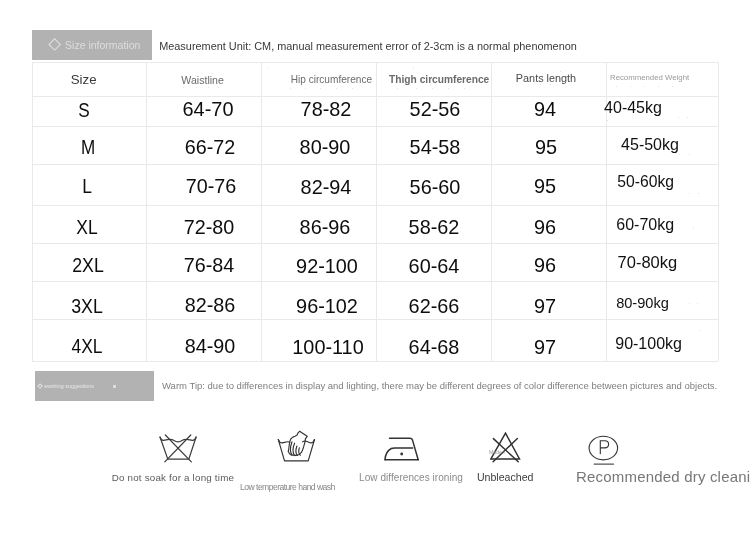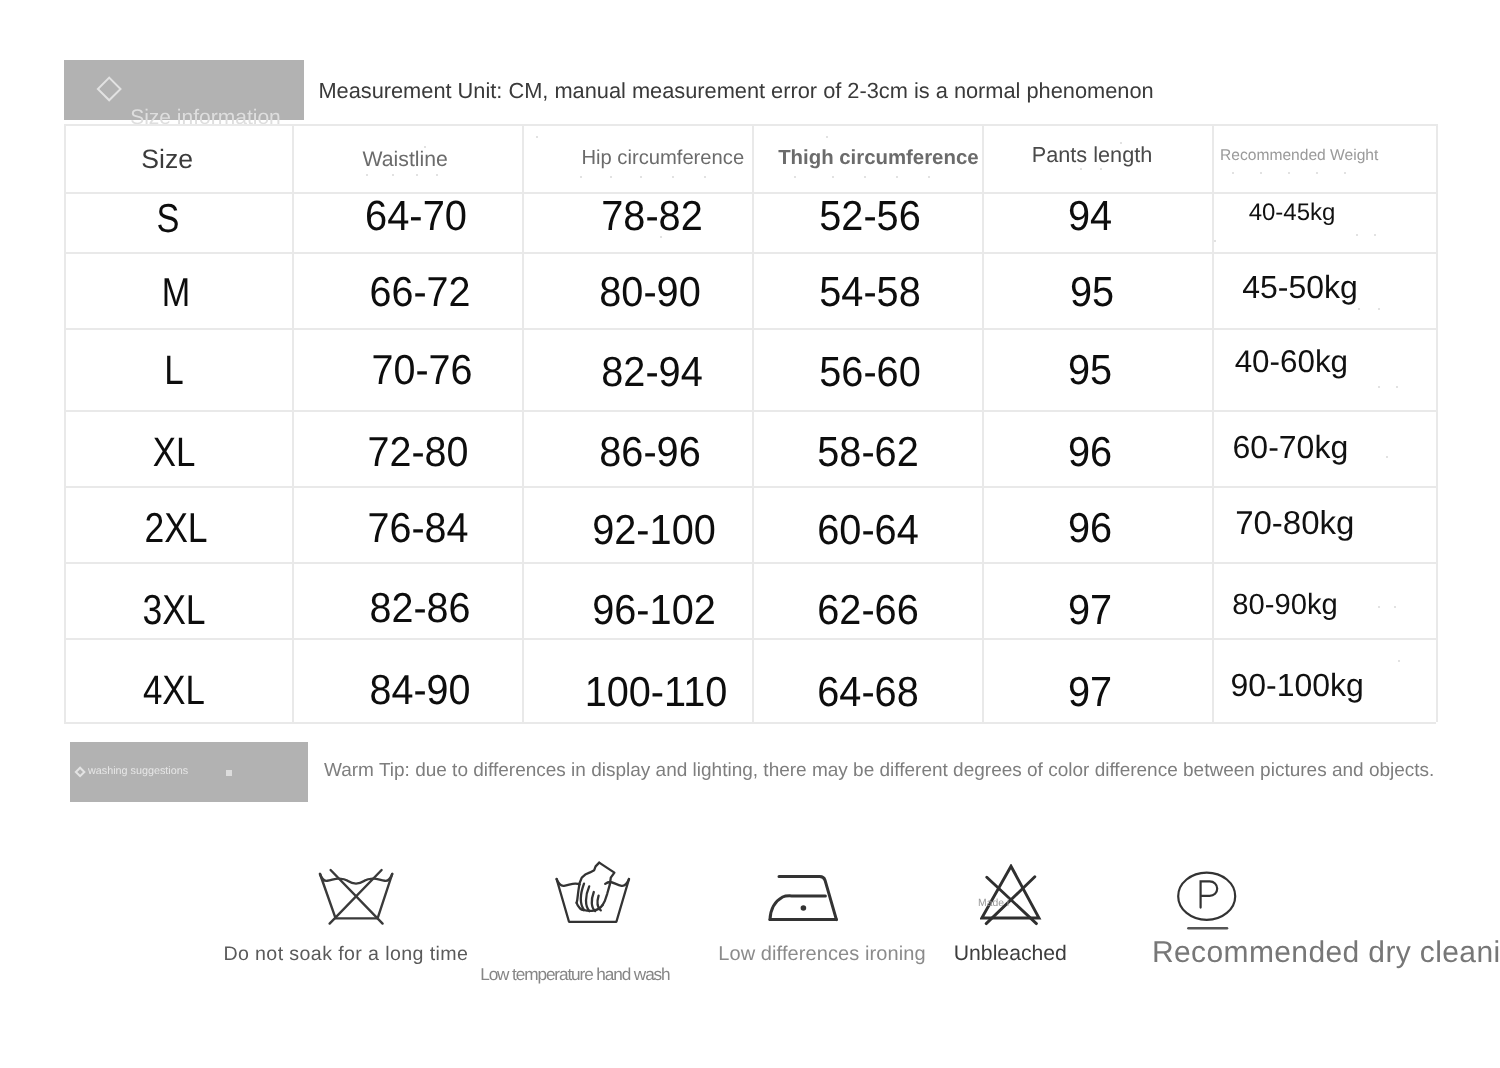--- a/index.html
+++ b/index.html
@@ -1,21 +1,21 @@
 <!DOCTYPE html>
 <html><head>
 <meta charset="utf-8">
 <style>
   html,body{margin:0;padding:0;}
   body{width:750px;height:534px;background:#fff;font-family:"Liberation Sans",sans-serif;overflow:hidden;position:relative;}
   .page{position:absolute;inset:0;}
   
   .hdr{position:absolute;left:32px;top:30.4px;width:120px;height:30px;background:#b2b2b2;}
   .hdr .dia{position:absolute;left:17.9px;top:10.1px;width:7.2px;height:7.2px;border:1.2px solid #e2e2e2;transform:rotate(45deg);}
-  .hdr .lbl{position:absolute;left:33.1px;top:24px;color:#dedede;font-size:10.5px;letter-spacing:0px;line-height:11px;white-space:nowrap;}
+  .hdr .lbl{position:absolute;left:33.1px;top:10px;color:#dedede;font-size:10.5px;letter-spacing:0px;line-height:11px;white-space:nowrap;}
   .unit{position:absolute;left:159.2px;top:41px;font-size:10.9px;color:#3a3a3a;line-height:11px;white-space:nowrap;}
   
   .tbl{position:absolute;left:32px;top:62px;width:686px;height:299px;}
   .hline{position:absolute;left:0;height:1px;background:#e9e9e9;width:686px;}
   .vline{position:absolute;top:0;width:1px;background:#e9e9e9;height:299px;}
   .cell{position:absolute;white-space:nowrap;line-height:1;transform:translate(-50%,0);}
   .chead{color:#6b6b6b;font-size:10.2px;}
   .chead.sz{font-size:13.3px;color:#3b3b3b;}
   .chead.wl{font-size:10.6px;}
   .chead.hp{font-size:10.1px;}
@@ -71,33 +71,33 @@
       <div class="cell chead wl" style="left: 170.6px; top: 12.6px;">Waistline</div>
       <div class="cell chead hp" style="left: 299.4px; top: 12.6px;">Hip circumference</div>
       <div class="cell chead th" style="left: 407.2px; top: 12.6px; font-weight: bold;">Thigh circumference</div>
       <div class="cell chead pl" style="left: 514px; top: 11.2px;">Pants length</div>
       <div class="cell chead small" style="left: 617.6px; top: 12.2px;">Recommended Weight</div>
       <div class="cell cbody" style="left: 51.8px; top: 37.8px; font-size: 20.2px; transform: translate(-50%, 0px) scaleX(0.85);">S</div>
       <div class="cell cbody" style="left: 175.9px; top: 36.4px; font-size: 21.1px; transform: translate(-50%, 0px) scaleX(0.945);">64-70</div>
       <div class="cell cbody" style="left: 293.6px; top: 36.3px; font-size: 21px; transform: translate(-50%, 0px) scaleX(0.945);">78-82</div>
       <div class="cell cbody" style="left: 403.3px; top: 36.2px; font-size: 21px; transform: translate(-50%, 0px) scaleX(0.945);">52-56</div>
       <div class="cell cbody" style="left: 512.7px; top: 35.8px; font-size: 21px; transform: translate(-50%, 0px) scaleX(0.945);">94</div>
-      <div class="cell cbody wt" style="left: 614px; top: 37.6px; font-size: 12px;">40-45kg</div>
+      <div class="cell cbody wt" style="left: 601px; top: 37.6px; font-size: 16px;">40-45kg</div>
       <div class="cell cbody" style="left: 55.5px; top: 75.1px; font-size: 20.1px; transform: translate(-50%, 0px) scaleX(0.85);">M</div>
       <div class="cell cbody" style="left: 178px; top: 74.5px; font-size: 20.9px; transform: translate(-50%, 0px) scaleX(0.945);">66-72</div>
       <div class="cell cbody" style="left: 293px; top: 74px; font-size: 21px; transform: translate(-50%, 0px) scaleX(0.945);">80-90</div>
       <div class="cell cbody" style="left: 402.6px; top: 74px; font-size: 21px; transform: translate(-50%, 0px) scaleX(0.945);">54-58</div>
       <div class="cell cbody" style="left: 513.5px; top: 73.8px; font-size: 21px; transform: translate(-50%, 0px) scaleX(0.945);">95</div>
       <div class="cell cbody wt" style="left: 618px; top: 74.8px; font-size: 16px;">45-50kg</div>
       <div class="cell cbody" style="left: 55px; top: 114.1px; font-size: 20.6px; transform: translate(-50%, 0px) scaleX(0.85);">L</div>
       <div class="cell cbody" style="left: 178.6px; top: 113.7px; font-size: 20.9px; transform: translate(-50%, 0px) scaleX(0.945);">70-76</div>
       <div class="cell cbody" style="left: 293.5px; top: 113.5px; font-size: 21px; transform: translate(-50%, 0px) scaleX(0.945);">82-94</div>
       <div class="cell cbody" style="left: 402.8px; top: 113.5px; font-size: 21px; transform: translate(-50%, 0px) scaleX(0.945);">56-60</div>
       <div class="cell cbody" style="left: 513.3px; top: 113px; font-size: 21px; transform: translate(-50%, 0px) scaleX(0.945);">95</div>
-      <div class="cell cbody wt" style="left: 613.7px; top: 112.3px; font-size: 15.7px;">40-60kg</div>
+      <div class="cell cbody wt" style="left: 613.7px; top: 112.3px; font-size: 15.7px;">50-60kg</div>
       <div class="cell cbody" style="left: 55.3px; top: 154.5px; font-size: 20.5px; transform: translate(-50%, 0px) scaleX(0.85);">XL</div>
       <div class="cell cbody" style="left: 177.2px; top: 154.7px; font-size: 20.9px; transform: translate(-50%, 0px) scaleX(0.945);">72-80</div>
       <div class="cell cbody" style="left: 292.6px; top: 154px; font-size: 21px; transform: translate(-50%, 0px) scaleX(0.945);">86-96</div>
       <div class="cell cbody" style="left: 402.2px; top: 154px; font-size: 21px; transform: translate(-50%, 0px) scaleX(0.945);">58-62</div>
       <div class="cell cbody" style="left: 513px; top: 153.5px; font-size: 21px; transform: translate(-50%, 0px) scaleX(0.945);">96</div>
       <div class="cell cbody wt" style="left: 613.2px; top: 154.7px; font-size: 16px;">60-70kg</div>
       <div class="cell cbody" style="left: 55.5px; top: 193.1px; font-size: 20.9px; transform: translate(-50%, 0px) scaleX(0.85);">2XL</div>
       <div class="cell cbody" style="left: 177.3px; top: 192.9px; font-size: 20.9px; transform: translate(-50%, 0px) scaleX(0.945);">76-84</div>
       <div class="cell cbody" style="left: 295px; top: 192.9px; font-size: 21px; transform: translate(-50%, 0px) scaleX(0.945);">92-100</div>
       <div class="cell cbody" style="left: 402px; top: 192.9px; font-size: 21px; transform: translate(-50%, 0px) scaleX(0.945);">60-64</div>

